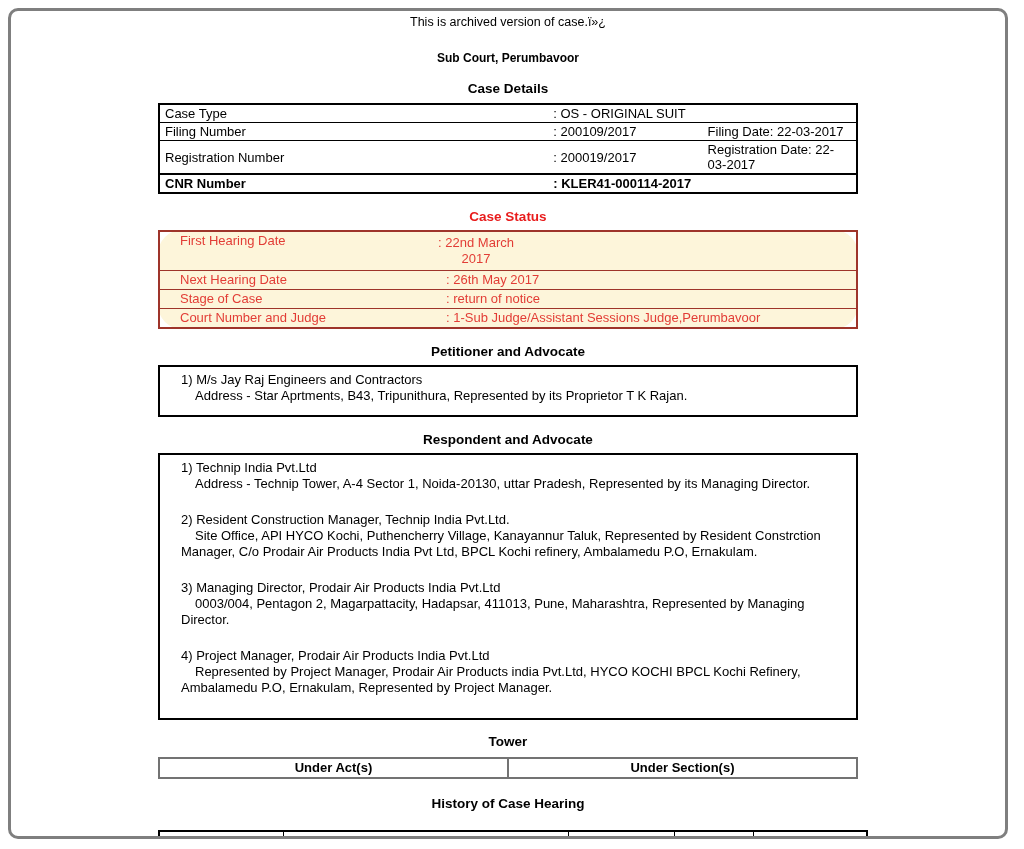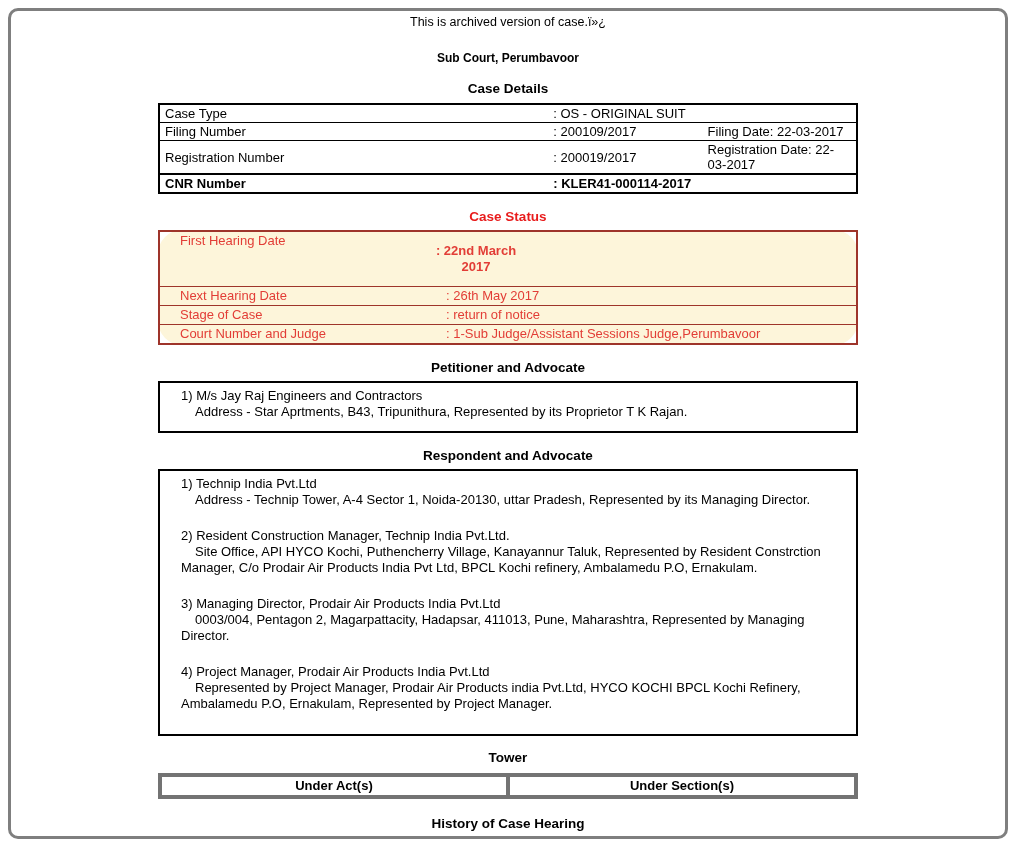--- a/index.html
+++ b/index.html
@@ -55,38 +55,38 @@
   .details tr.cnr-row td { font-weight: bold; }
 
   
   .status {
     border: 2px solid var(--status-border);
     background: var(--status-bg);
     color: var(--status-red);
   }
   .status tr + tr { border-top: 1px solid var(--status-border); }
   .status td { padding: 1px 20px; height: 15px; line-height: 16px; vertical-align: top; }
-  .status td.val-narrow { width: 100px; text-align: center; padding: 11px 0; font-weight: bold; }
+  .status td.val-narrow { width: 100px; text-align: center; padding: 3px 0; }
 
   
   .box {
     border: 2px solid #000;
     padding: 5px 6px 11px 21px;
     font-size: 13px;
     line-height: 16px;
     box-sizing: border-box;
     width: 700px;
   }
   .box .entry + .entry { margin-top: 20px; }
   .entry-addr { text-indent: 14px; }
   .box.respondent-box { padding-bottom: 22px; }
 
   
   .acts { border: 2px solid #000; }
-  .acts th, .acts td { border: 4px solid #737373; padding: 1px 12px; height: 16px; line-height: 16px; }
+  .acts th, .acts td { border: 2px solid #737373; padding: 1px 12px; height: 16px; line-height: 16px; }
   .acts th { font-weight: bold; text-align: center; }
   .acts td.act-name { text-align: left; }
   .acts td.act-section { text-align: center; }
 
   
   .history { border: 2px solid #000; }
   .history th, .history td { border: 1px solid #000; padding: 1px 3px; height: 17px; line-height: 17px; overflow: hidden; }
   .history th { font-weight: bold; text-align: center; padding: 1px 1px; }
 
   .col-reg { width: 121px; }

